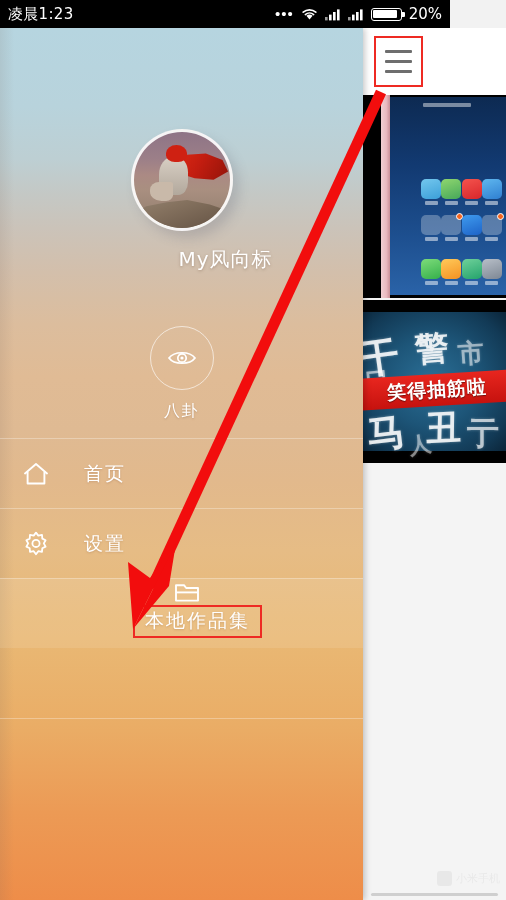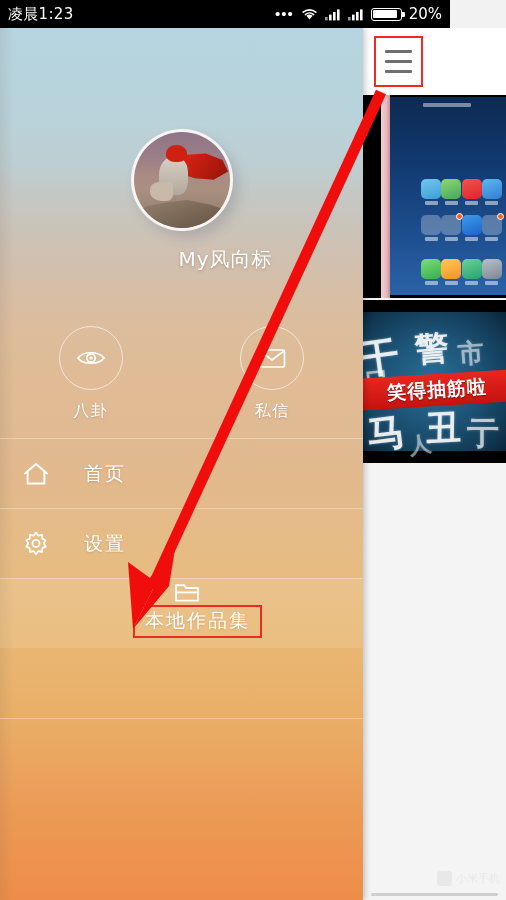--- a/index.html
+++ b/index.html
@@ -265,29 +265,20 @@
       <div class="qa">
         <div class="ring">
           <svg width="30" height="20" viewBox="0 0 30 20">
             <path d="M2 10 C7 3, 23 3, 28 10 C23 17, 7 17, 2 10 Z" fill="none" stroke="#fff" stroke-width="1.7"></path>
             <circle cx="15" cy="10" r="4.2" fill="none" stroke="#fff" stroke-width="1.7"></circle>
             <circle cx="15" cy="10" r="1.6" fill="#fff"></circle>
           </svg>
         </div>
         <div class="lab">八卦</div>
       </div>
-      <div class="qa">
-        <div class="ring">
-          <svg width="28" height="21" viewBox="0 0 28 21">
-            <rect x="1.5" y="2" width="25" height="17" rx="1.4" fill="none" stroke="#fff" stroke-width="1.7"></rect>
-            <path d="M2.6 3.4 L14 12 L25.4 3.4" fill="none" stroke="#fff" stroke-width="1.7" stroke-linejoin="round"></path>
-          </svg>
-        </div>
-        <div class="lab">私信</div>
-      </div>
     </div>
 
     <div id="menu">
       <div class="mrow">
         <span class="mi">
           <svg width="28" height="26" viewBox="0 0 28 26">
             <path d="M3 12.5 L14 3 L25 12.5" fill="none" stroke="#fff" stroke-width="1.9" stroke-linecap="round" stroke-linejoin="round"></path>
             <path d="M5.6 11 L5.6 22.5 L22.4 22.5 L22.4 11" fill="none" stroke="#fff" stroke-width="1.9" stroke-linejoin="round"></path>
           </svg>
         </span>

